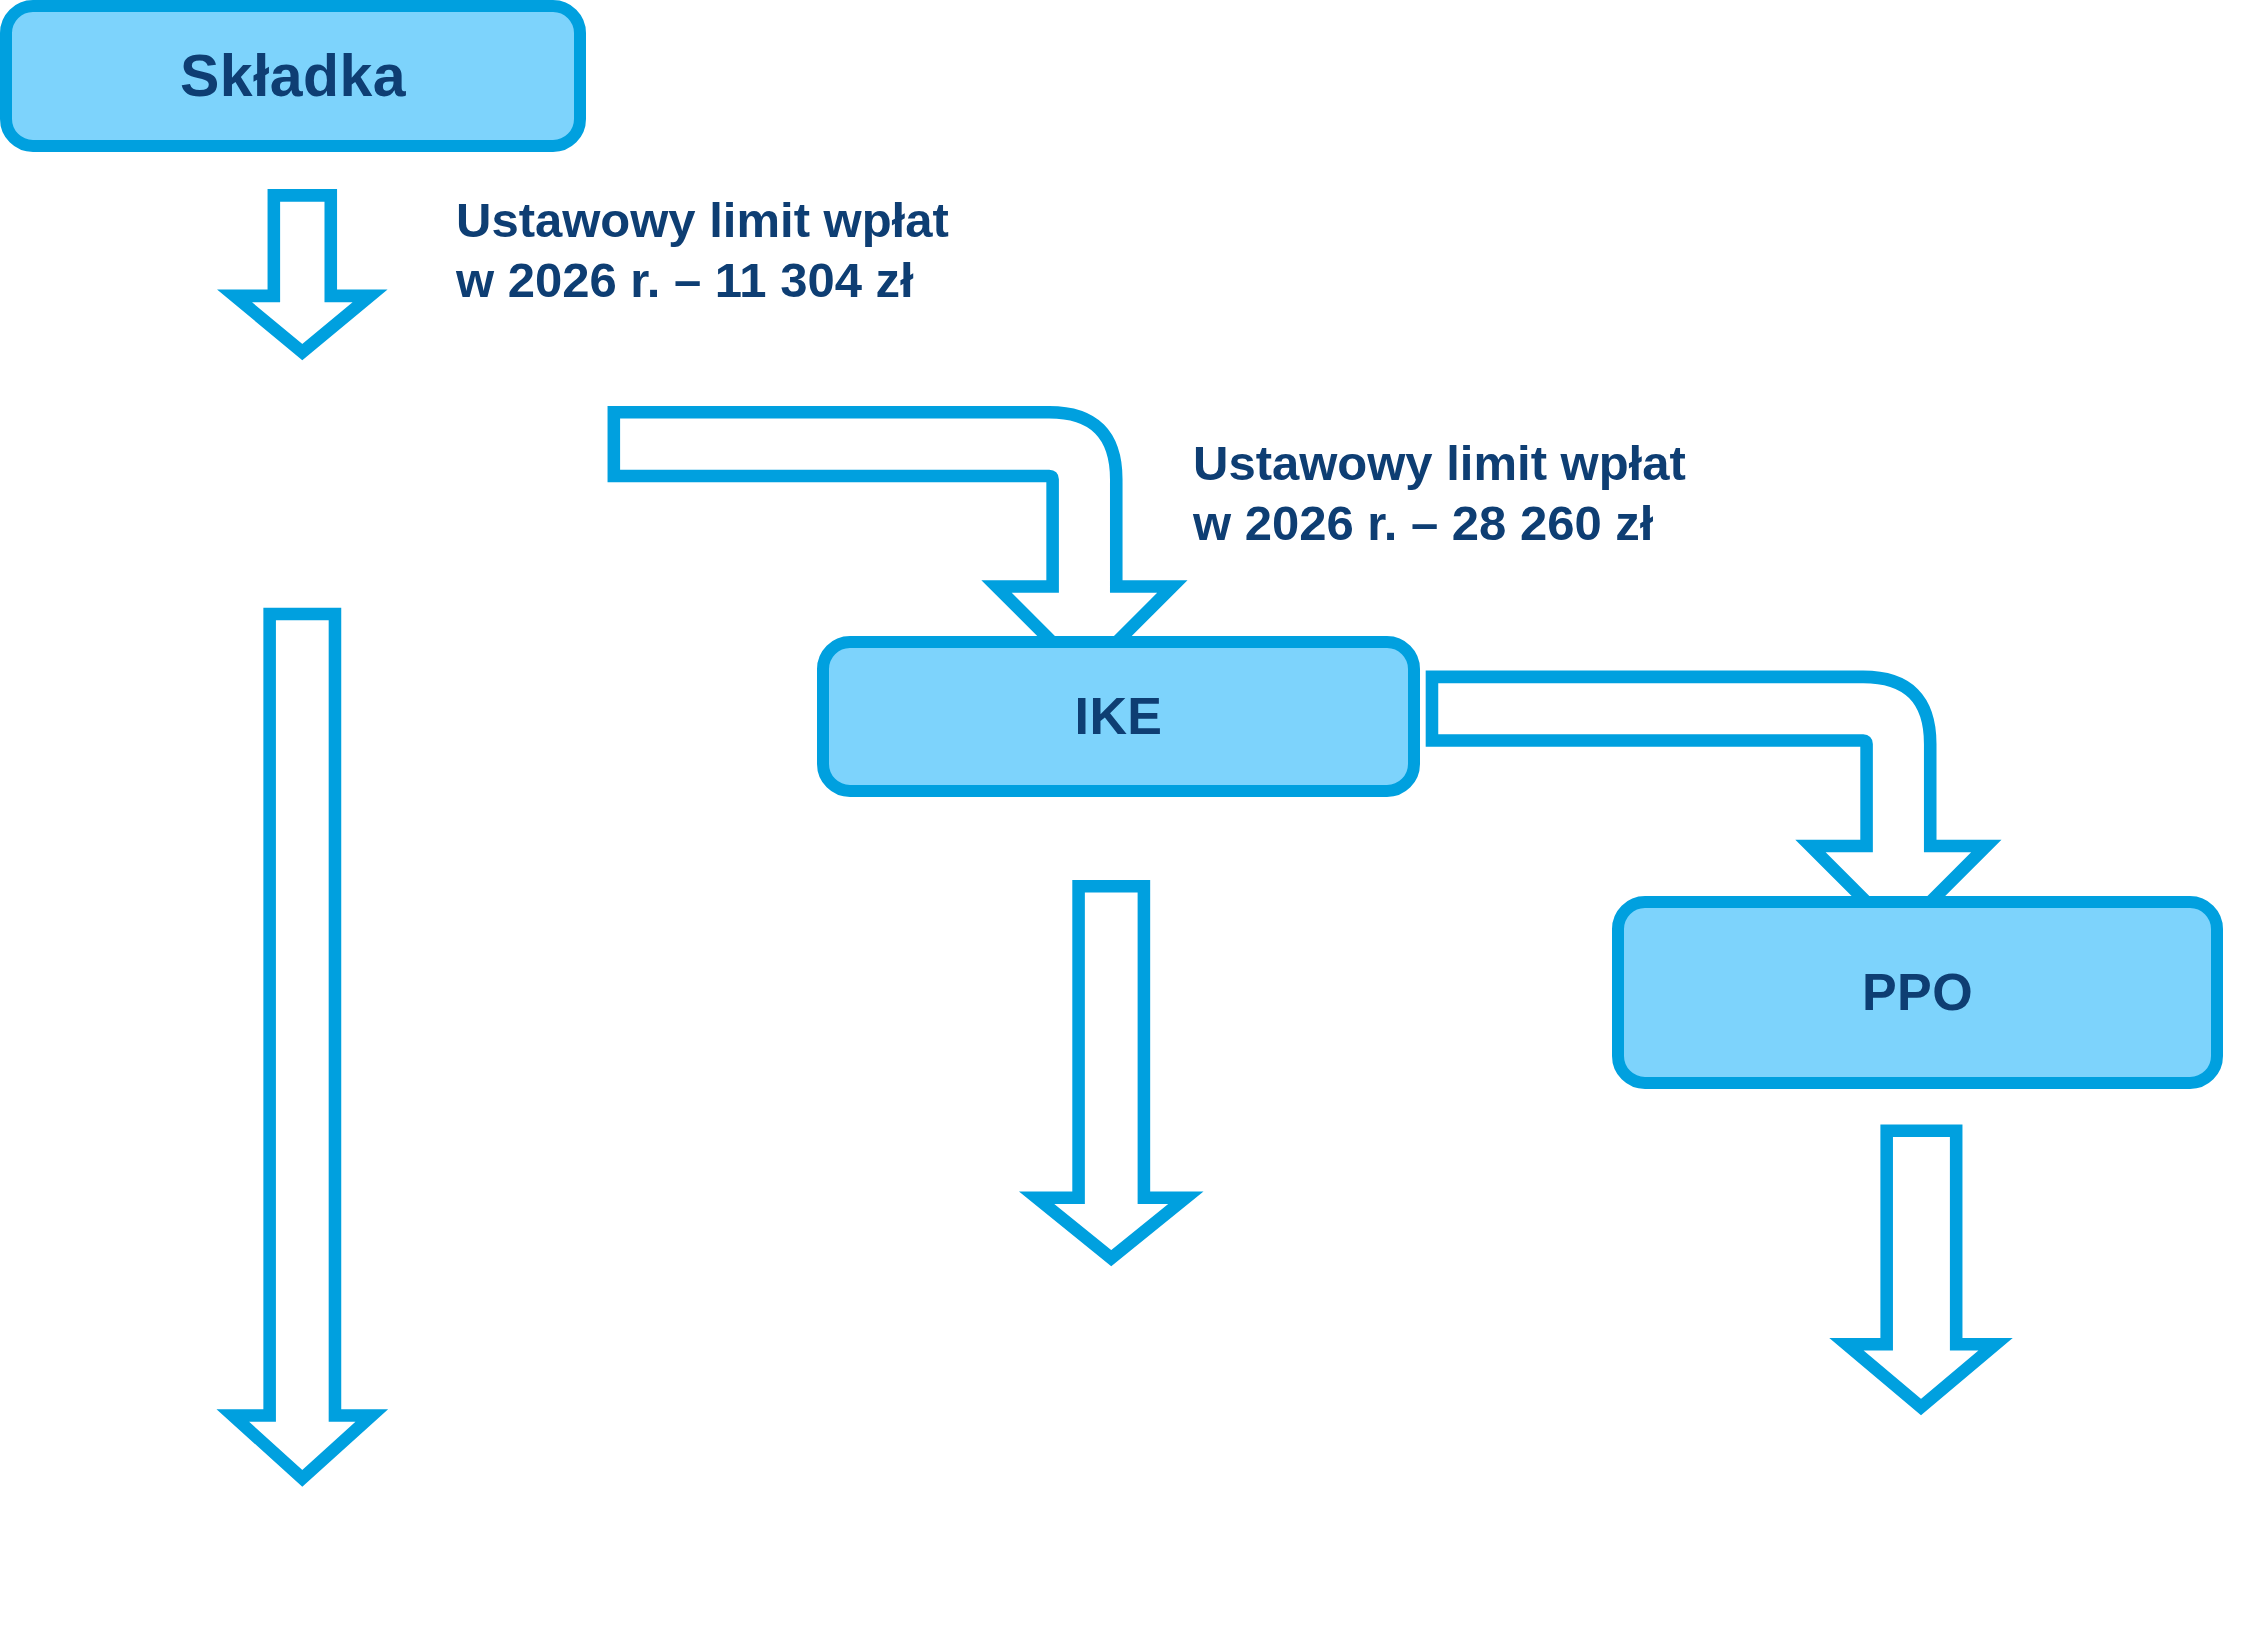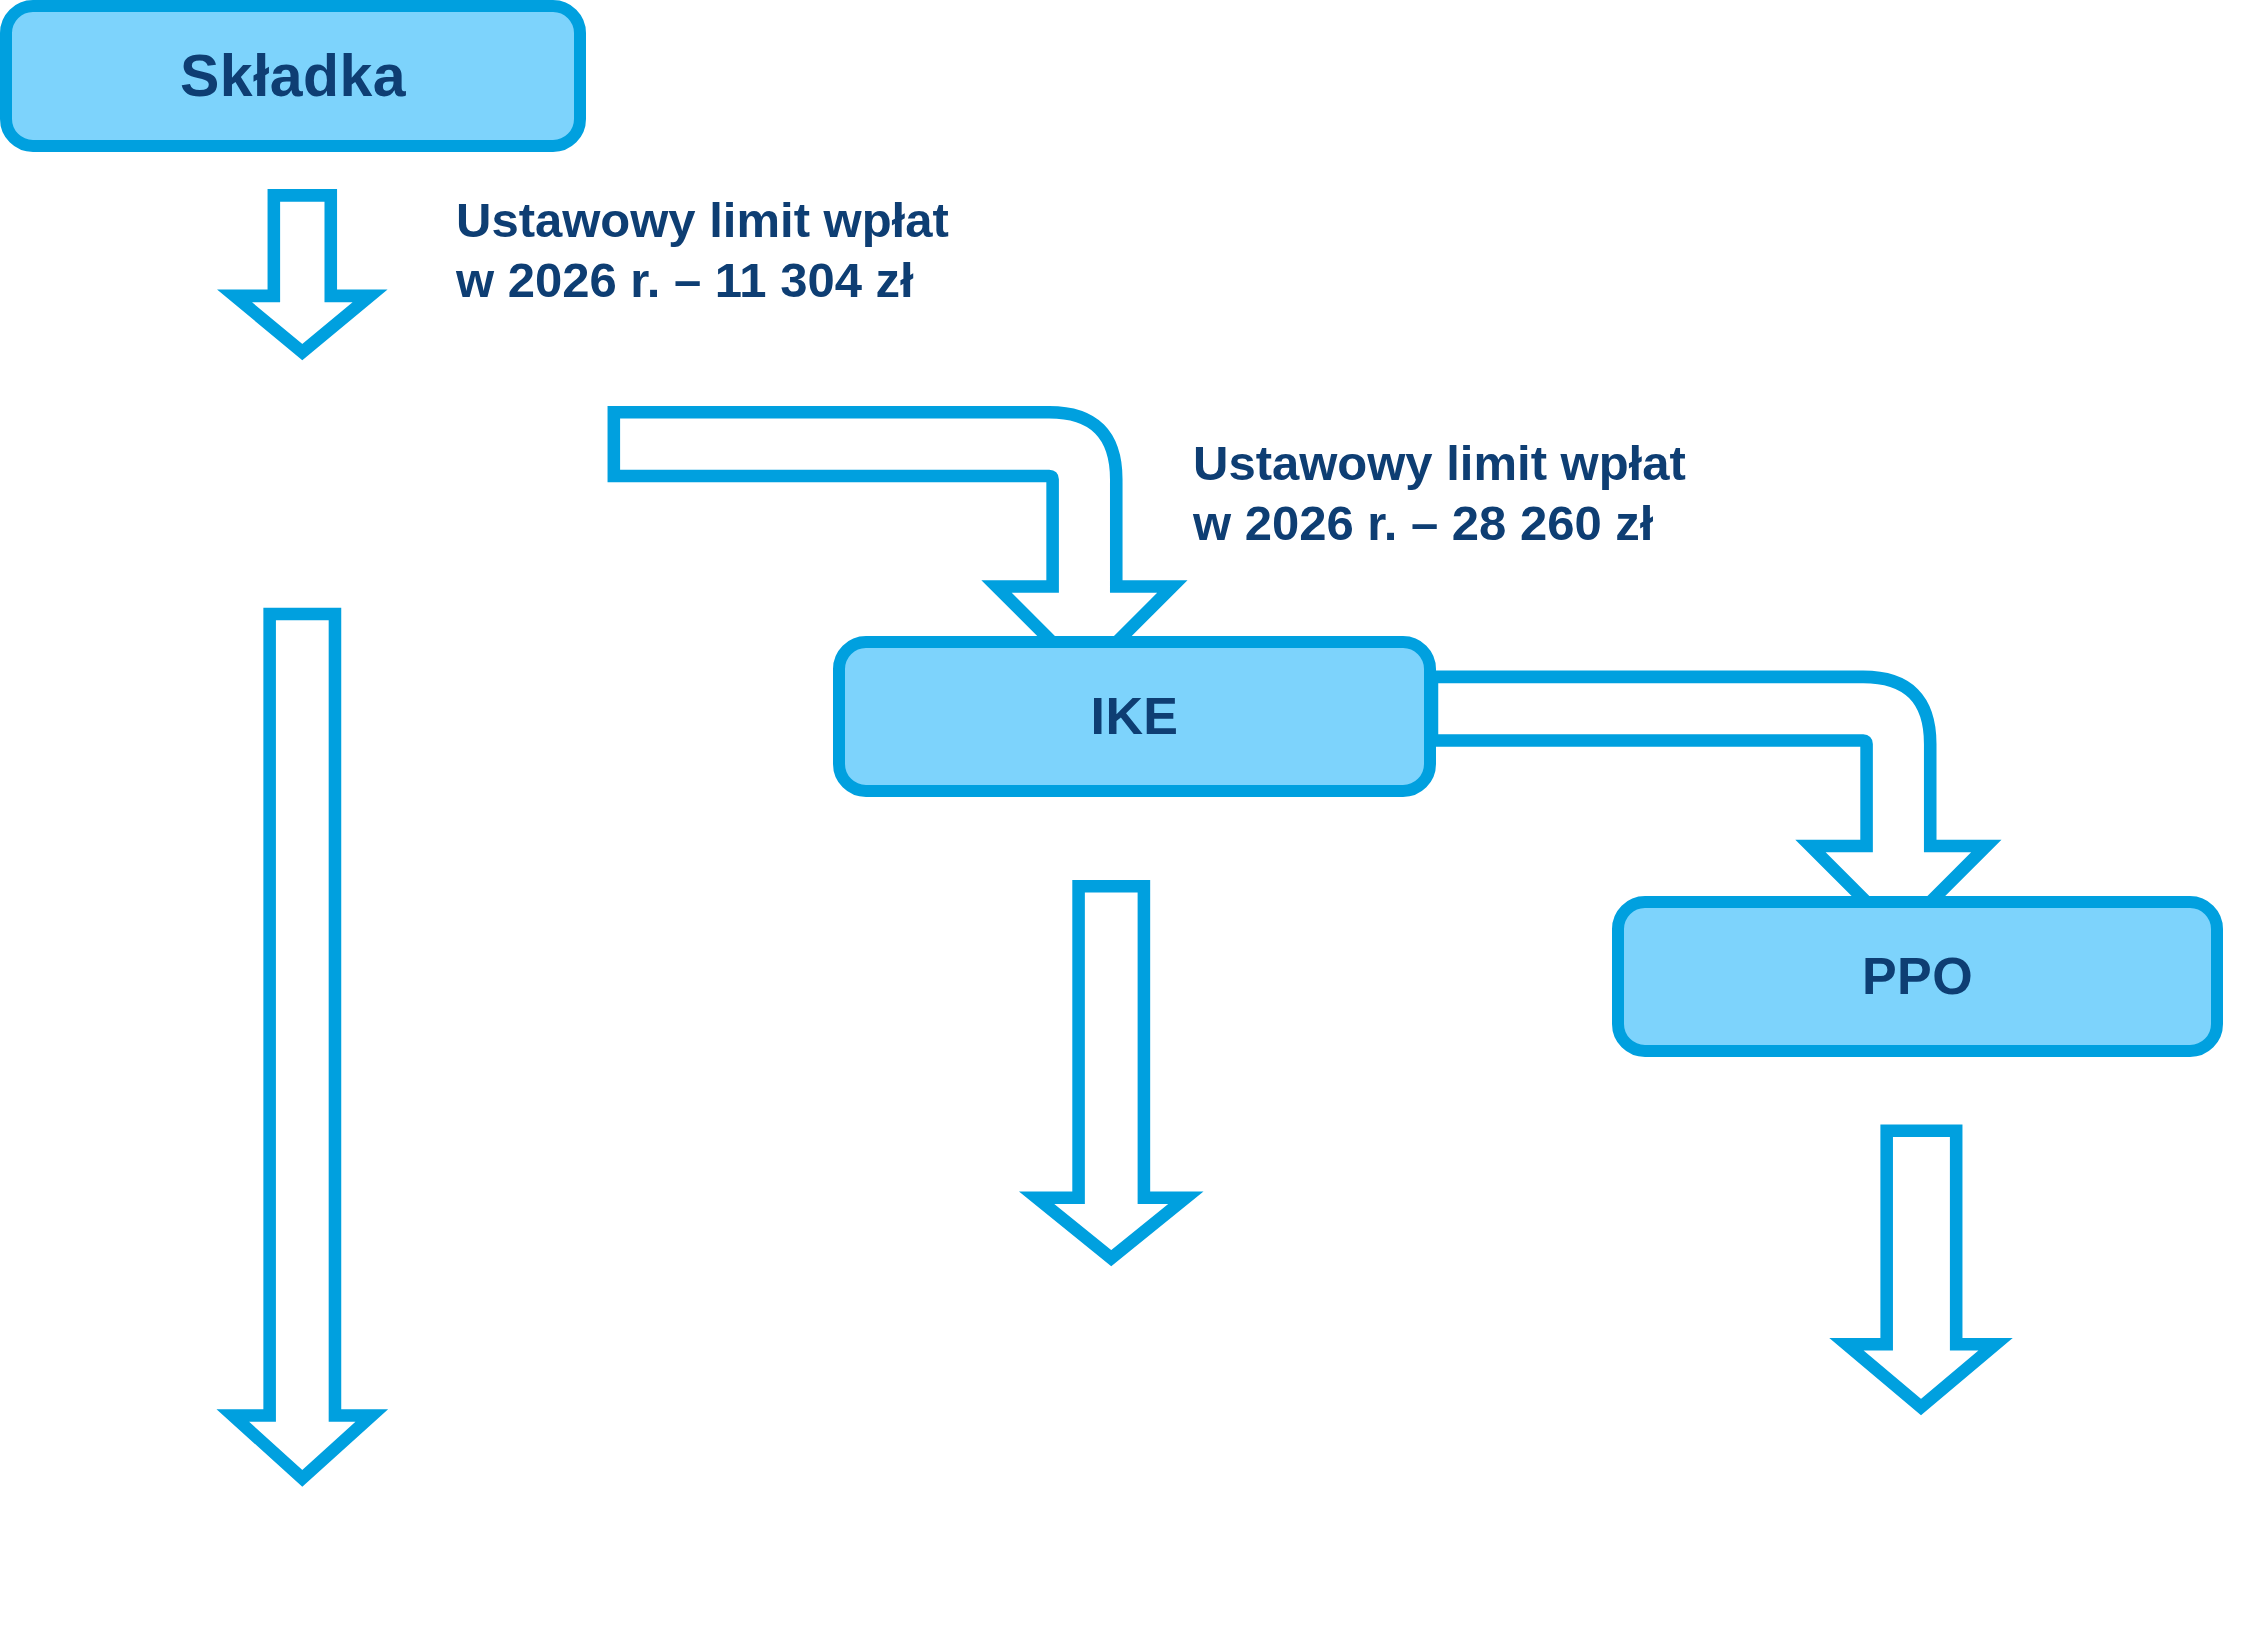--- a/index.html
+++ b/index.html
@@ -46,22 +46,22 @@
     position: absolute;
     color: #0E3E73;
     font-weight: bold;
     line-height: 1.22;
     white-space: pre-line;
   }
 
   
   #node-skladka { left: 0px;    top: 0px;    width: 586px;  height: 152px; }
   #node-ikze    { left: 0px;    top: 381px;  width: 586px;  height: 155px; }
-  #node-ike     { left: 817px;  top: 636px;  width: 603px;  height: 161px; margin-left: 16px; }
-  #node-ppo     { left: 1612px; top: 896px; width: 611px;  height: 161px; }
+  #node-ike     { left: 817px;  top: 636px;  width: 603px;  height: 161px; }
+  #node-ppo     { left: 1612px; top: 896px; width: 611px;  height: 193px; }
   #node-fundusz { left: 0px;    top: 1476px; width: 2196px; height: 156px; }
 
   #node-skladka .node-label { font-size: 59px; }
   #node-ikze .node-label    { font-size: 52px; }
   #node-ike .node-label     { font-size: 52px; }
   #node-ppo .node-label     { font-size: 52px; }
   #node-fundusz .node-label { font-size: 57px; }
 
   
   #label-ikze-limit { left: 456px;  top: 191px;  width: 720px;  font-size: 49px; }

